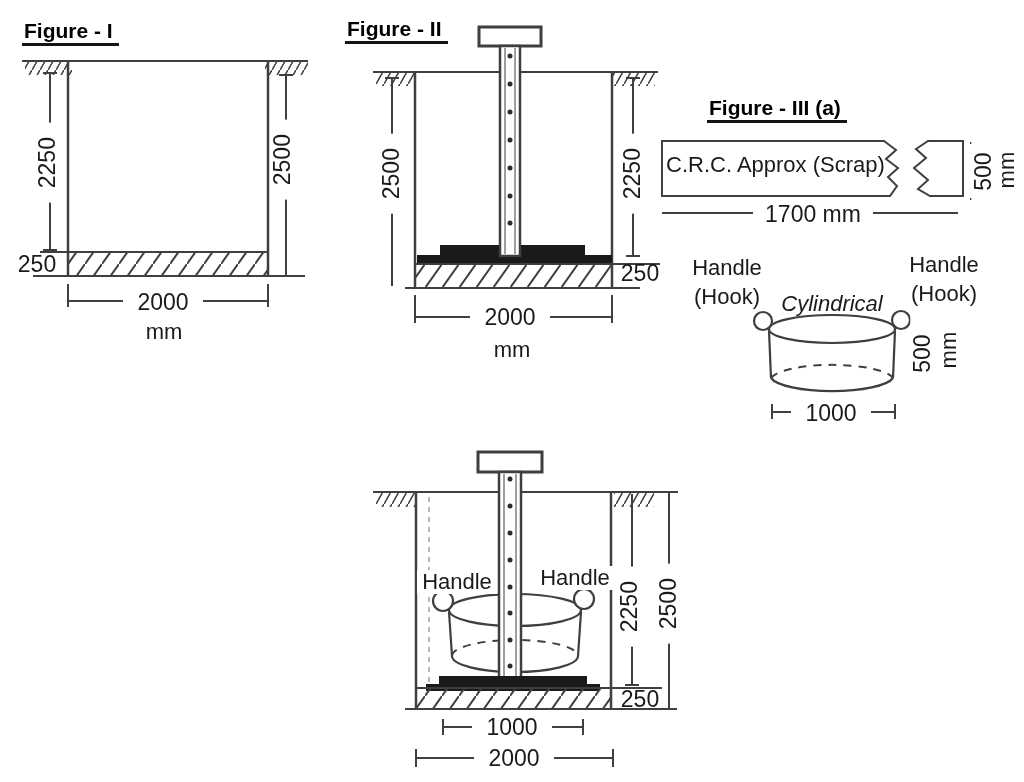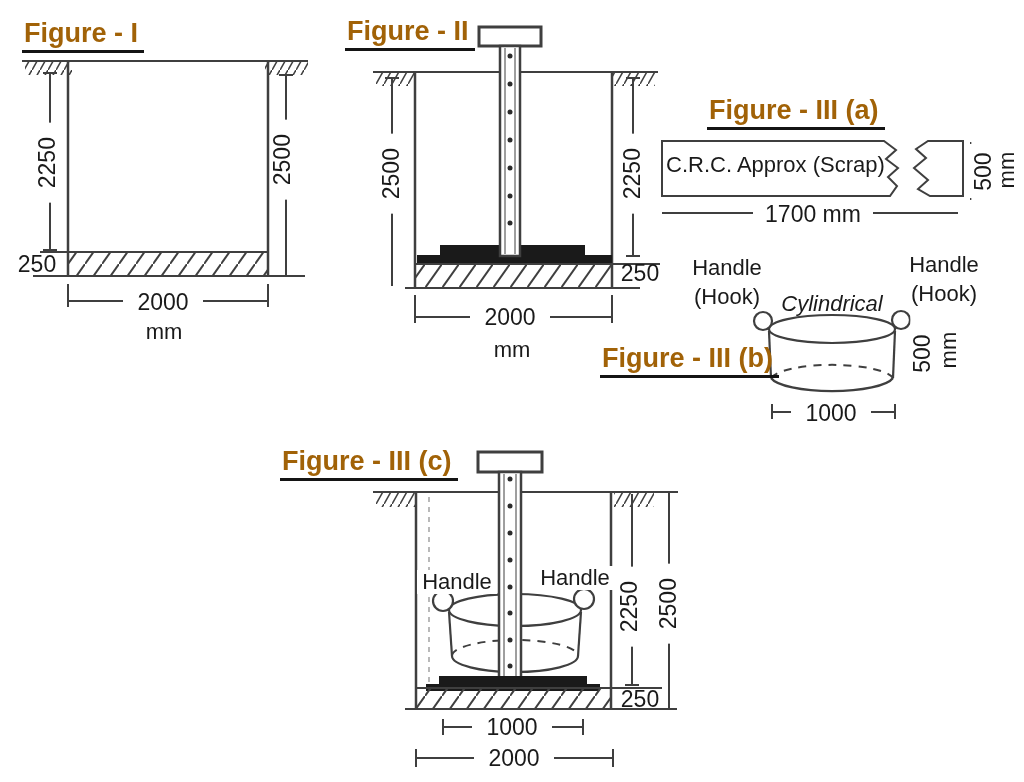--- a/index.html
+++ b/index.html
@@ -2,21 +2,21 @@
 <html><head>
 <meta charset="utf-8">
 <style>
   html,body { margin:0; padding:0; background:#ffffff; }
   #canvas {
     position:relative; width:1024px; height:782px; background:#ffffff;
     font-family:"Liberation Sans", sans-serif; overflow:hidden;
   }
   svg { position:absolute; left:0; top:0; }
   .title {
-    position:absolute; font-size:27px; font-weight:bold; color:#a16207;
+    position:absolute; font-size:21px; font-weight:bold; color:#000000;
     border-bottom:3px solid #141414; padding:0 6px 1px 2px; line-height:1.1;
     white-space:nowrap;
   }
   .lbl {
     position:absolute; color:#1a1a1a; text-align:center; white-space:nowrap;
     line-height:1.1;
   }
   .num  { font-size:23px; }
   .txt  { font-size:22px; }
   .vert { transform:rotate(-90deg); transform-origin:center center; }
@@ -205,35 +205,33 @@
   <div class="lbl num" style="left:617px; top:261px; width:46px;">250</div>
   <div class="lbl num wbg w80" style="left:470px; top:305px;">2000</div>
   <div class="lbl txt w80" style="left:472px; top:338px;">mm</div>
 
   <div class="title" style="left:660px; top:96px;margin-left:47px;">Figure - III (a)</div>
   <div class="lbl txt" style="left:666px; top:153px; width:228px; text-align:left;">C.R.C. Approx (Scrap)</div>
   <div class="lbl num wbg" style="left:753px; top:202px; width:120px;">1700 mm</div>
   <div class="lbl num vert wbg w80" style="left:944px; top:159px;">500</div>
   <div class="lbl txt vert w80" style="left:967px; top:158px;">mm</div>
 
-  <div class="title" style="left:600px; top:344px;">Figure - III (b)</div>
   <div class="lbl txt two-line" style="left:684px; top:253px; width:86px;">
     <div>Handle</div>
     <div>(Hook)</div>
   </div>
   <div class="lbl txt" style="left:772px; top:292px; width:120px;font-style:italic;">Cylindrical</div>
   <div class="lbl txt two-line" style="left:900px; top:250px; width:88px;">
     <div>Handle</div>
     <div>(Hook)</div>
   </div>
   <div class="lbl num vert wbg w80" style="left:883px; top:341px;">500</div>
   <div class="lbl txt vert w80" style="left:909px; top:338px;">mm</div>
   <div class="lbl num wbg w80" style="left:791px; top:401px;">1000</div>
 
-  <div class="title" style="left:280px; top:447px;">Figure - III (c)</div>
   <div class="lbl txt wbg w80" style="left:417px; top:570px;">Handle</div>
   <div class="lbl txt wbg w80" style="left:535px; top:566px;">Handle</div>
   <div class="lbl num vert wbg w80" style="left:590px; top:594px;">2250</div>
   <div class="lbl num vert wbg w80" style="left:629px; top:591px;">2500</div>
   <div class="lbl num" style="left:617px; top:687px; width:46px;">250</div>
   <div class="lbl num wbg w80" style="left:472px; top:715px;">1000</div>
   <div class="lbl num wbg w80" style="left:474px; top:746px;">2000</div>
 
 </div>
 

